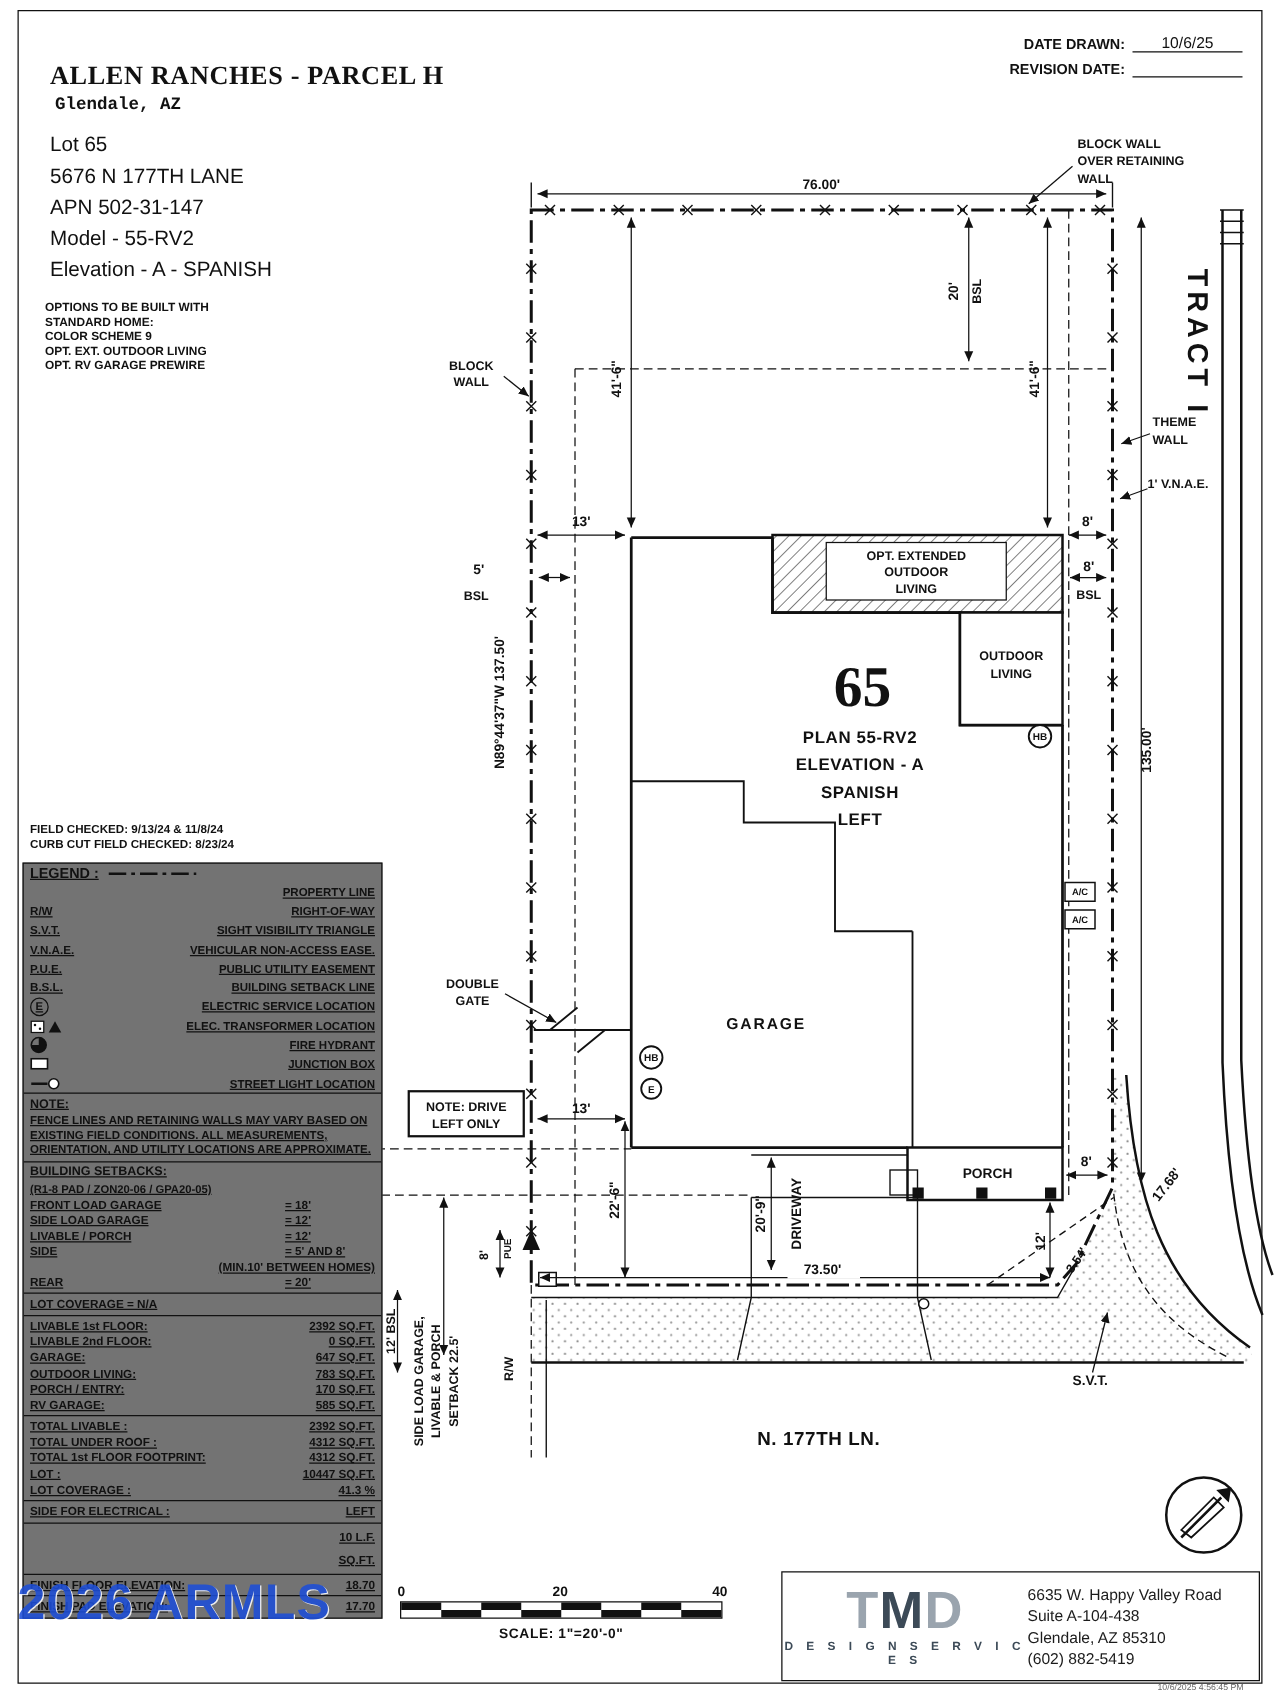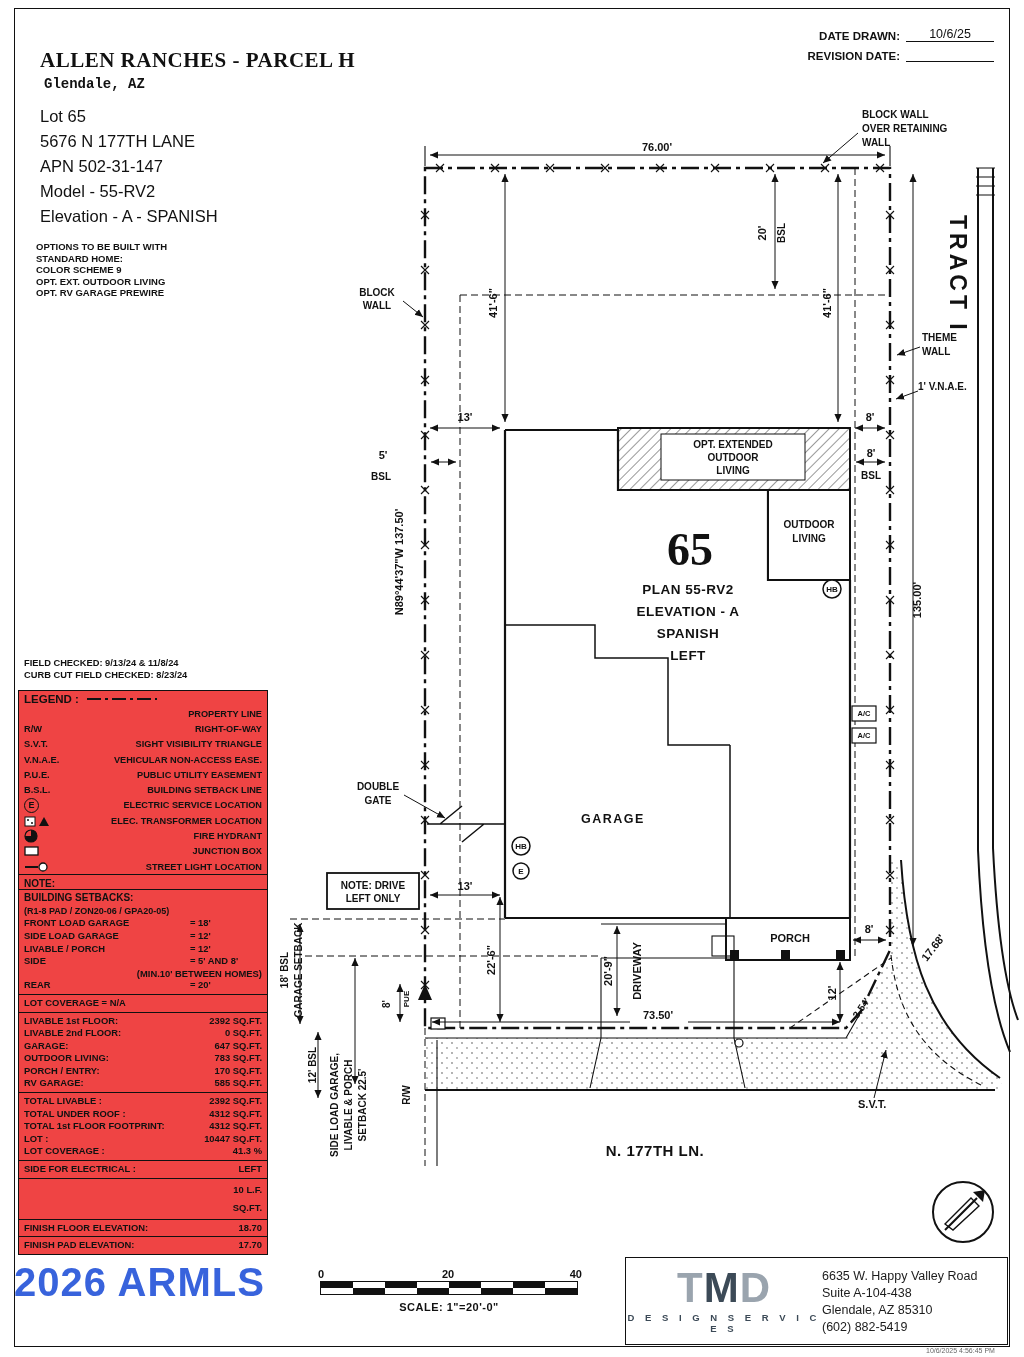--- a/index.html
+++ b/index.html
@@ -14,21 +14,21 @@
   .lotlines{margin-top:12px;font-size:16.5px;line-height:25px;}
   .options{margin-top:12px;font-size:9.5px;font-weight:700;line-height:11.5px;margin-left:-4px;}
 
   
   .dates{right:30px;top:28px;font-size:11.5px;font-weight:700;}
   .drow{display:flex;justify-content:flex-end;align-items:flex-end;margin-bottom:8px;}
   .u{display:inline-block;width:88px;border-bottom:1.3px solid #111;text-align:center;font-size:12.5px;font-weight:400;margin-left:6px;line-height:13px;}
 
   
   .fieldchecked{left:24px;top:658px;font-size:9.3px;font-weight:700;line-height:11.5px;}
-  .panel{left:18px;top:690px;width:250px;border:1.6px solid #111;font-size:9.4px;font-weight:700;box-sizing:border-box;background:#ef4444;}
+  .panel{left:18px;top:690px;width:288px;border:1.6px solid #111;font-size:9.4px;font-weight:700;box-sizing:border-box;background:#737373;text-decoration:underline;}
   .sec{border-top:1.2px solid #111;}
   .sec:first-child{border-top:none;}
   .ltitle{display:flex;align-items:center;gap:6px;padding:2px 5px 1px;font-size:11.5px;}
   .lrow{display:flex;align-items:center;height:15.3px;padding:0 5px;}
   .lsym{width:64px;display:flex;align-items:center;gap:2px;font-size:9.3px;}
   .llab{flex:1;text-align:right;font-size:9.2px;}
   .ecirc{display:inline-block;width:13px;height:13px;border:1.3px solid #111;border-radius:50%;text-align:center;line-height:13px;font-size:9px;}
   .notebody{padding:2px 5px 4px;font-size:9.2px;line-height:11.4px;}
   .ntitle{padding:3px 5px 0;font-size:10px;}
   .prow{display:flex;padding:0 5px;line-height:12.6px;}
@@ -452,20 +452,21 @@
             <line x1="1" y1="5" x2="14" y2="5" stroke="#111" stroke-width="2"></line>
             <circle cx="19" cy="5" r="4" fill="#fff" stroke="#111" stroke-width="1.3"></circle>
           </svg>
         </span>
         <span class="llab">STREET LIGHT LOCATION</span>
       </div>
   </div>
 
   <div class="sec">
     <div class="ntitle">NOTE:</div>
+    <div class="notebody">FENCE LINES AND RETAINING WALLS MAY VARY BASED ON EXISTING FIELD CONDITIONS.  ALL MEASUREMENTS, ORIENTATION, AND UTILITY LOCATIONS ARE APPROXIMATE.</div>
   </div>
 
   <div class="sec pad">
     <div class="prow" style="font-size:10px;">BUILDING SETBACKS:</div>
     <div class="prow" style="font-size:9px;">(R1-8 PAD / ZON20-06 / GPA20-05)</div>
     <div class="prow">
         <span class="plab">FRONT LOAD GARAGE</span>
         <span class="sval">= 18'</span>
       </div>
     <div class="prow">

